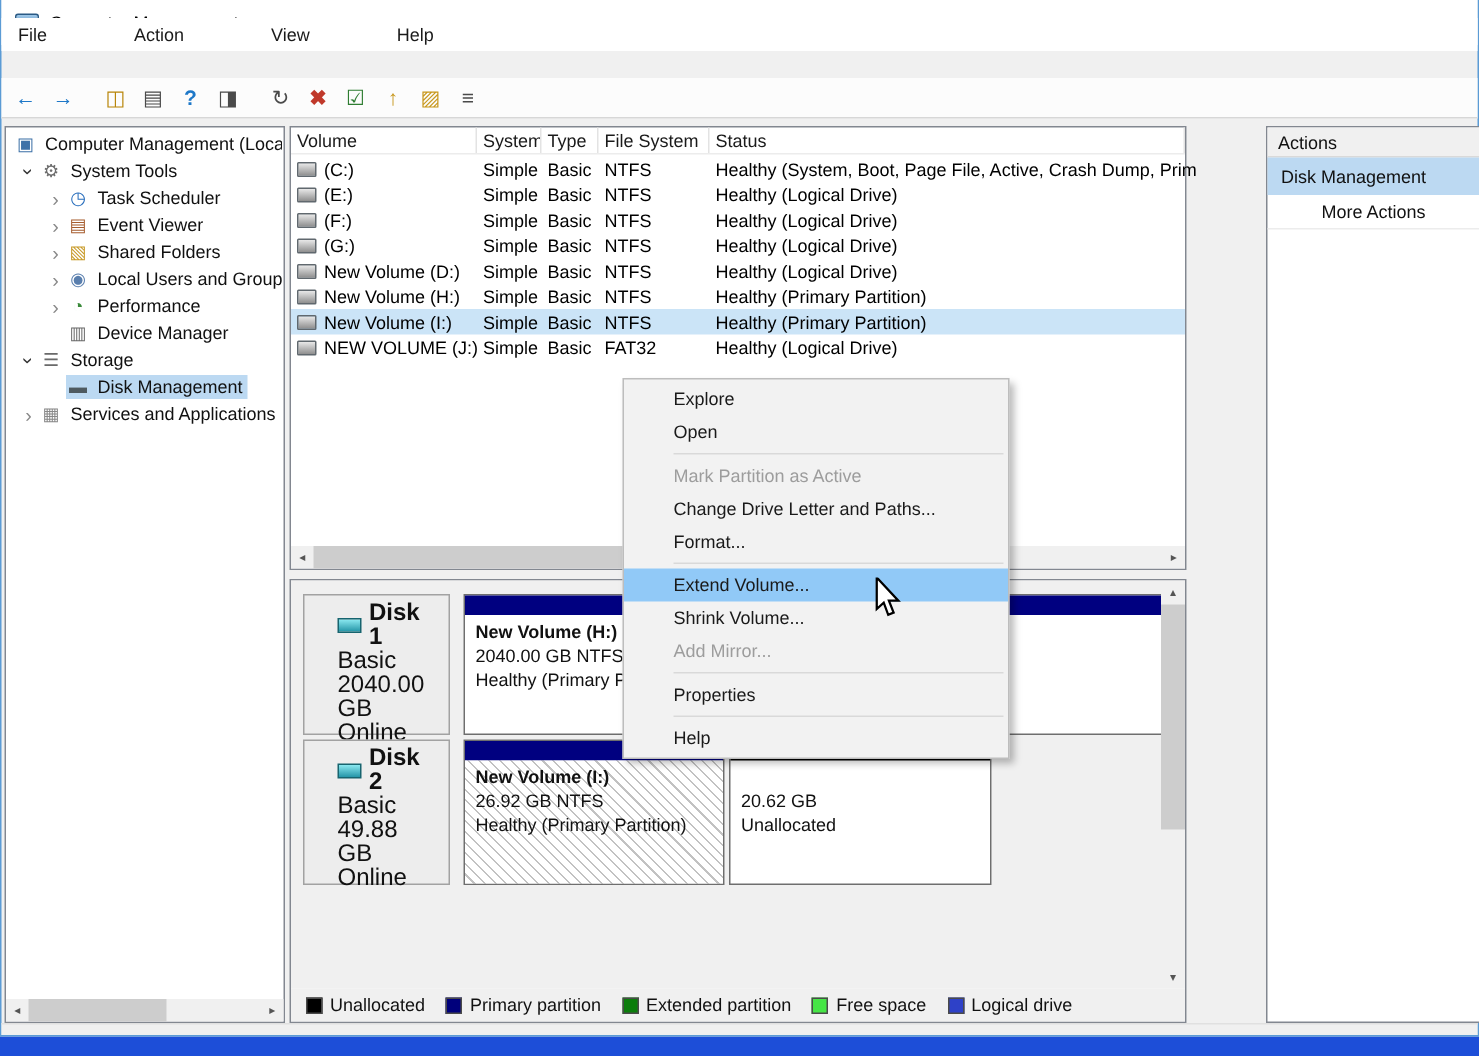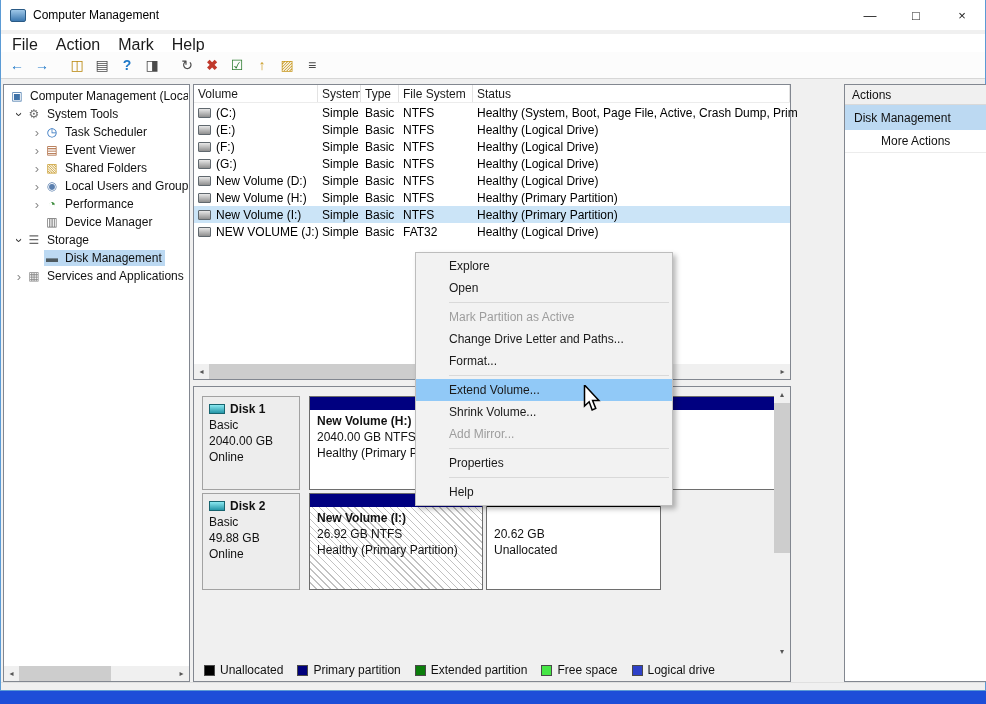--- a/index.html
+++ b/index.html
@@ -10,21 +10,21 @@
             border-left:1px solid #5b9bd5; border-right:1px solid #5b9bd5; border-bottom:1px solid #5b9bd5; }
 
   
   .titlebar { position:absolute; left:0; top:0; right:0; height:30px; background:#fff; display:flex; align-items:center; }
   .app-icon { width:16px; height:13px; margin:0 7px 0 9px; background:linear-gradient(#9ec7e8,#3c78b0); border:1px solid #2a5a85; border-radius:2px; flex:none; }
   .title { font-size:12px; color:#000; }
   .win-controls { margin-left:auto; display:flex; height:100%; }
   .win-btn { width:46px; height:100%; display:flex; align-items:center; justify-content:center; font-size:13px; color:#1a1a1a; }
 
   
-  .menubar { position:absolute; top:34px; left:0; right:0; height:22px; background:#fff; display:flex; align-items:center; font-size:16px; padding-left:2px; }
+  .menubar { position:absolute; top:12px; left:0; right:0; height:22px; background:#fff; display:flex; align-items:center; font-size:12px; padding-left:2px;gap:40px; }
   .menu-item { padding:3px 9px; color:#1a1a1a; }
 
   
   .toolbar { position:absolute; top:52px; left:0; right:0; height:27px; background:#fcfcfc; border-bottom:1px solid #d7d7d7; display:flex; align-items:center; padding-left:4px; gap:1px; }
   .tb { width:24px; height:22px; display:flex; align-items:center; justify-content:center; font-size:14px; color:#4a4a4a; }
   .tb-gap { width:9px; height:22px; }
   [data-name="back-icon"], [data-name="forward-icon"] { color:#1e78c8; font-weight:bold; }
   [data-name="help-icon"] { color:#1e78c8; font-weight:bold; }
   [data-name="delete-icon"] { color:#c0392b; font-weight:bold; }
   [data-name="check-icon"] { color:#2e7d32; }
@@ -75,21 +75,21 @@
   .c1 { width:124px; } .c2 { width:43px; } .c3 { width:38px; } .c4 { width:74px; } .c5 { flex:1; }
   .vrows { position:absolute; top:19px; left:0; right:0; bottom:16px; font-size:12px; }
   .vrow { height:17px; display:flex; align-items:center; }
   .vrow.selected { background:#cbe4f7; }
   .vcell { flex:none; padding:0 4px; white-space:nowrap; overflow:hidden; display:flex; align-items:center; }
   .vol-icon { display:inline-block; width:13px; height:10px; background:linear-gradient(#e8e8e8,#8f8f8f); border:1px solid #60686e; border-radius:1px; margin-right:5px; flex:none; }
 
   
   .disk-area { position:absolute; left:0; top:0; right:16px; bottom:22px; background:#f0f0f0; overflow:hidden; }
   .disk-row { position:absolute; left:8px; }
-  .dhead { position:absolute; left:0; top:0; width:98px; height:100%; background:#ededed; border:1px solid #a2a2a2; padding:4px 6px; font-size:12px; line-height:16px; color:#111; }
+  .dhead { position:absolute; left:0; top:0; width:98px; height:100%; background:#ededed; border:1px solid #a2a2a2; padding:4px 22px; font-size:16px; line-height:16px; color:#111; }
   .dname { font-weight:bold; display:flex; align-items:center; gap:5px; }
   .hd-icon { display:inline-block; width:16px; height:10px; background:linear-gradient(#8ae8f0,#2596a8); border:1px solid #17646f; flex:none; }
   .part { position:absolute; top:0; height:100%; background:#fff; border:1px solid #6e6e6e; }
   .pbar { height:13px; }
   .pbody { height:calc(100% - 13px); padding:3px 7px; font-size:12px; line-height:16px; white-space:nowrap; overflow:hidden; color:#111; }
   .pname { font-weight:bold; }
   .hatch .pbody { background:repeating-linear-gradient(45deg, #ffffff 0 4px, #c2c2c2 4px 5px); }
   .pbody.unalloc { padding-top:19px; }
 
   
@@ -129,21 +129,21 @@
       <div class="win-controls" data-name="window-controls">
         <div class="win-btn" data-name="minimize-button">—</div>
         <div class="win-btn" data-name="maximize-button">□</div>
         <div class="win-btn" data-name="close-button">×</div>
       </div>
     </div>
 
     <div class="menubar" data-name="menu-bar">
       <span class="menu-item" data-name="menu-file">File</span>
       <span class="menu-item" data-name="menu-action">Action</span>
-      <span class="menu-item" data-name="menu-view">Mark</span>
+      <span class="menu-item" data-name="menu-view">View</span>
       <span class="menu-item" data-name="menu-help">Help</span>
     </div>
 
     <div class="toolbar" data-name="toolbar">
       <div class="tb" data-name="back-icon">←</div>
       <div class="tb" data-name="forward-icon">→</div>
       <div class="tb-gap" data-name="toolbar-separator"></div>
       <div class="tb" data-name="show-hide-console-tree-icon">◫</div>
       <div class="tb" data-name="export-list-icon">▤</div>
       <div class="tb" data-name="help-icon">?</div>

